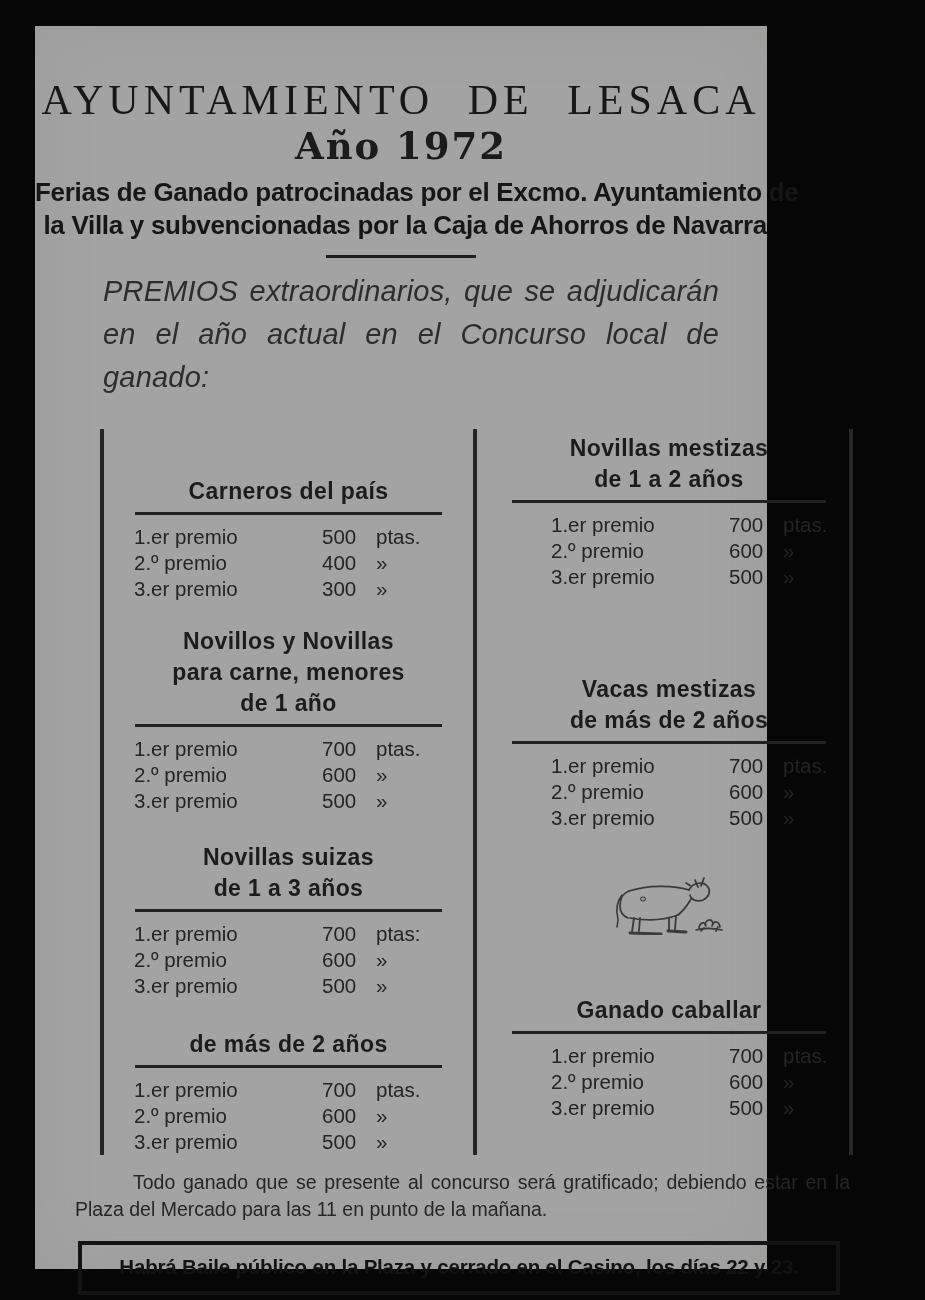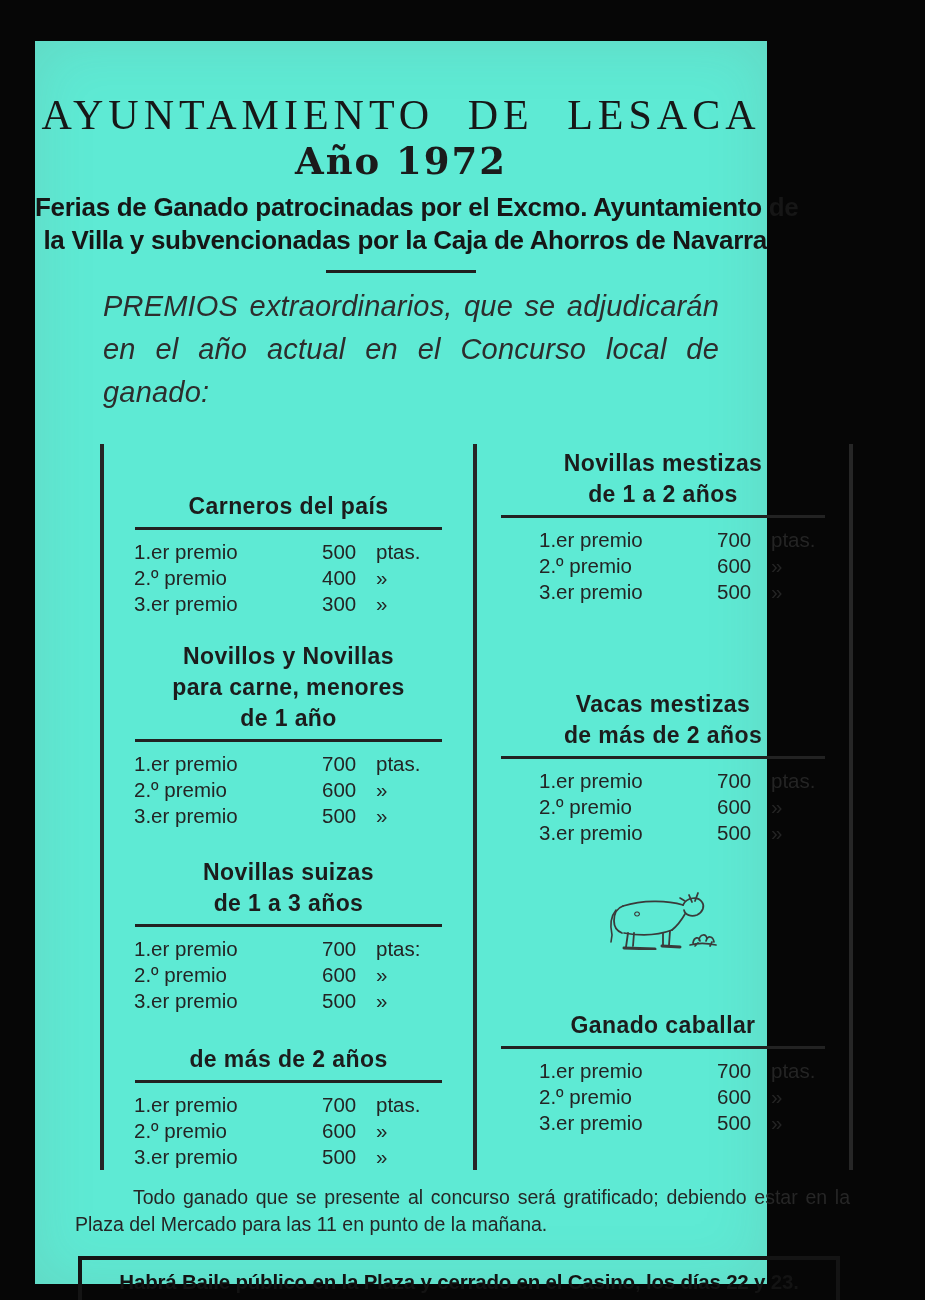--- a/index.html
+++ b/index.html
@@ -4,23 +4,23 @@
 <style>
   html,body { margin:0; padding:0; }
   body {
     width:925px; height:1300px;
     background:#060606;
     font-family:"Liberation Sans", sans-serif;
     position:relative;
     overflow:hidden;
   }
   .page {
-    position:absolute; left:35px; top:41px;
+    position:absolute; left:35px; top:26px;
     width:732px; height:1243px;
-    background:#5eead4;
+    background:#a3a3a3;
     color:#1d1d1d;
     box-shadow: inset 0 0 60px rgba(120,125,118,0.18);
   }
   
   .title {
     margin:52px 0 0 0;
     text-align:center;
     font-family:"Liberation Serif", serif;
     font-weight:400;
     font-size:42px;
@@ -65,21 +65,21 @@
   
   .columns {
     display:flex;
     margin:30px 0 0 65px;
     width:757px;
     border-left:4px solid #262626;
     box-sizing:border-box;
   }
   .col { box-sizing:border-box; padding-top:4px; }
   .col-left  { width:369px;margin-top:43px; }
-  .col-right { width:380px; border-left:4px solid #262626; border-right:4px solid #262626; }
+  .col-right { width:380px; border-left:4px solid #262626; border-right:4px solid #262626;padding-left:12px; }
   .section-title {
     font-size:23px;
     font-weight:700;
     text-align:center;
     line-height:31px;
     letter-spacing:0.4px;
     color:#1c1c1c;
   }
   .srule { border-top:3px solid #222; margin:5px auto 9px auto; width:83%; }
   .col-right .srule { width:87%; }

